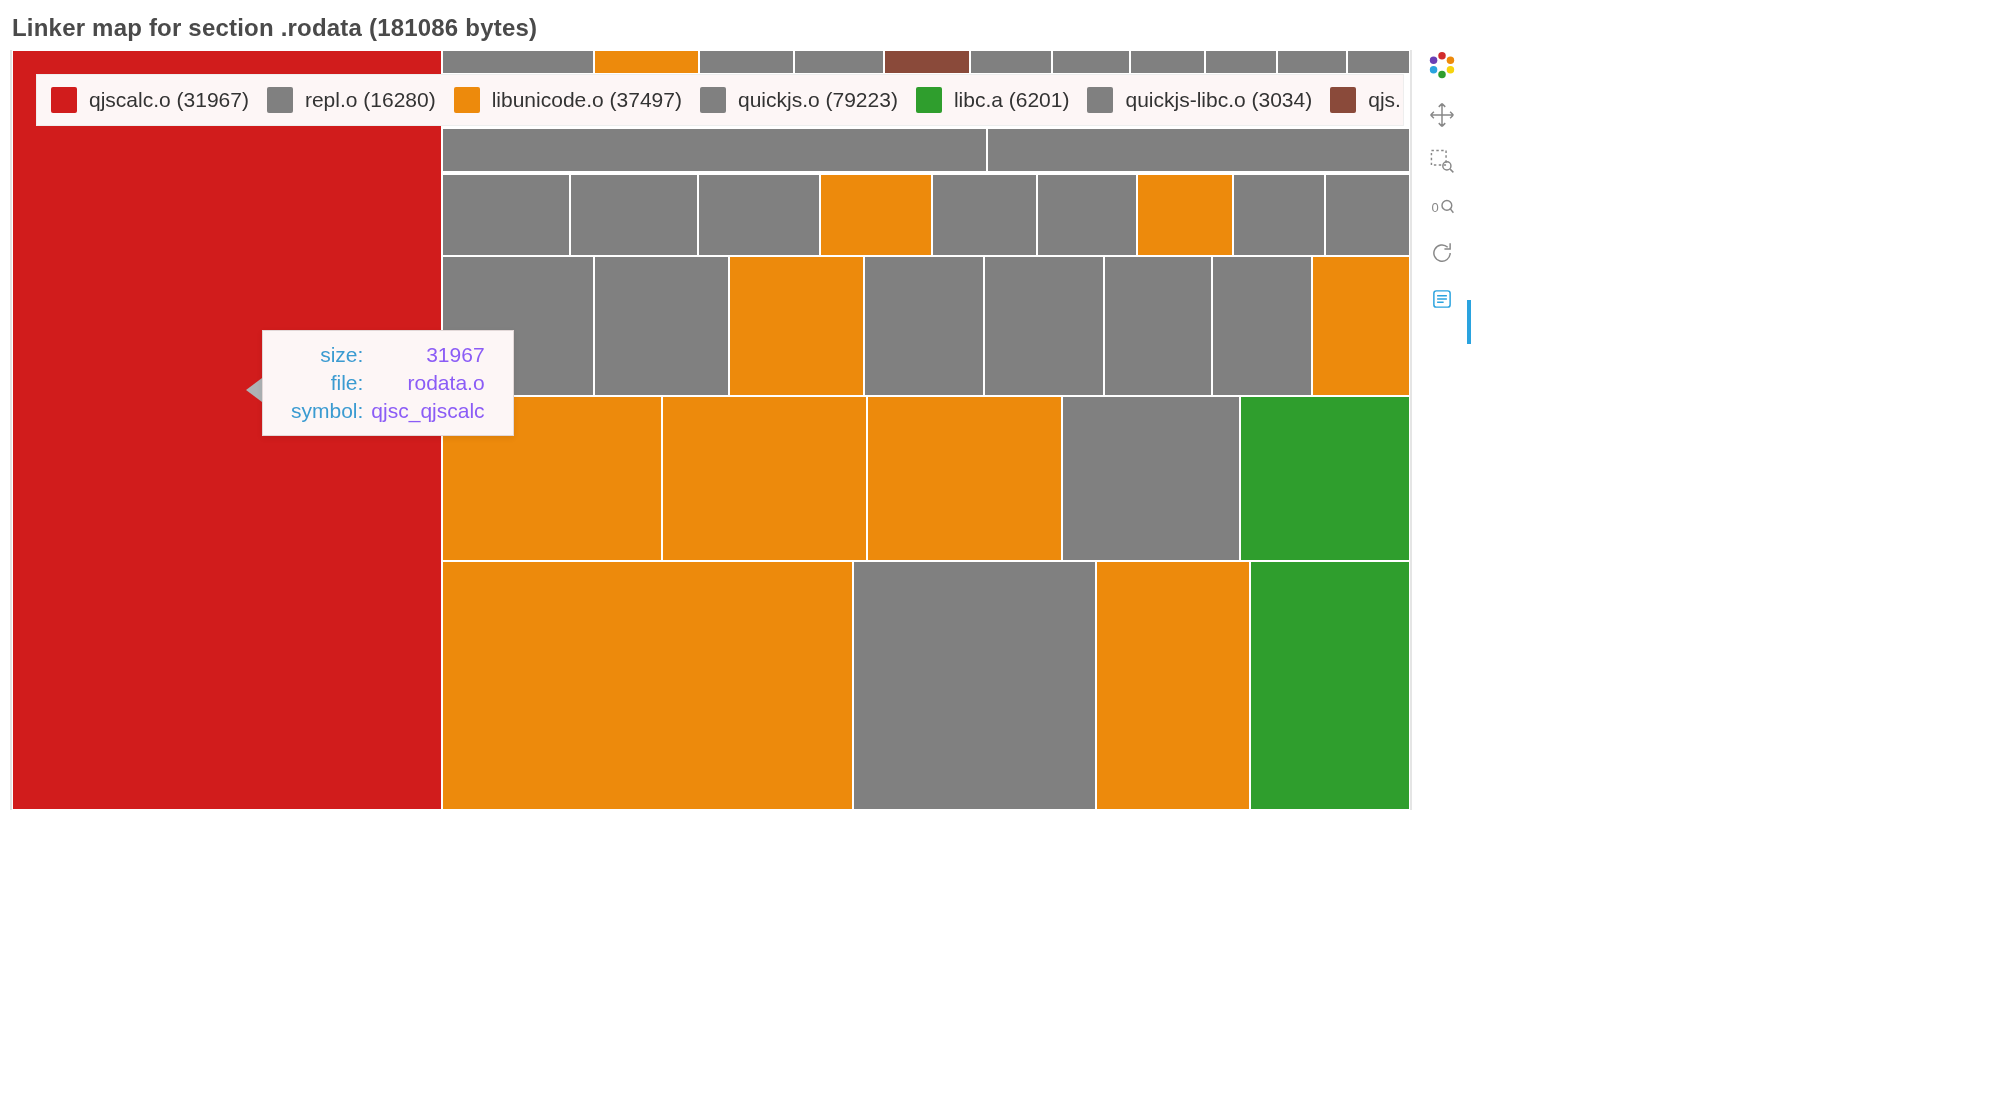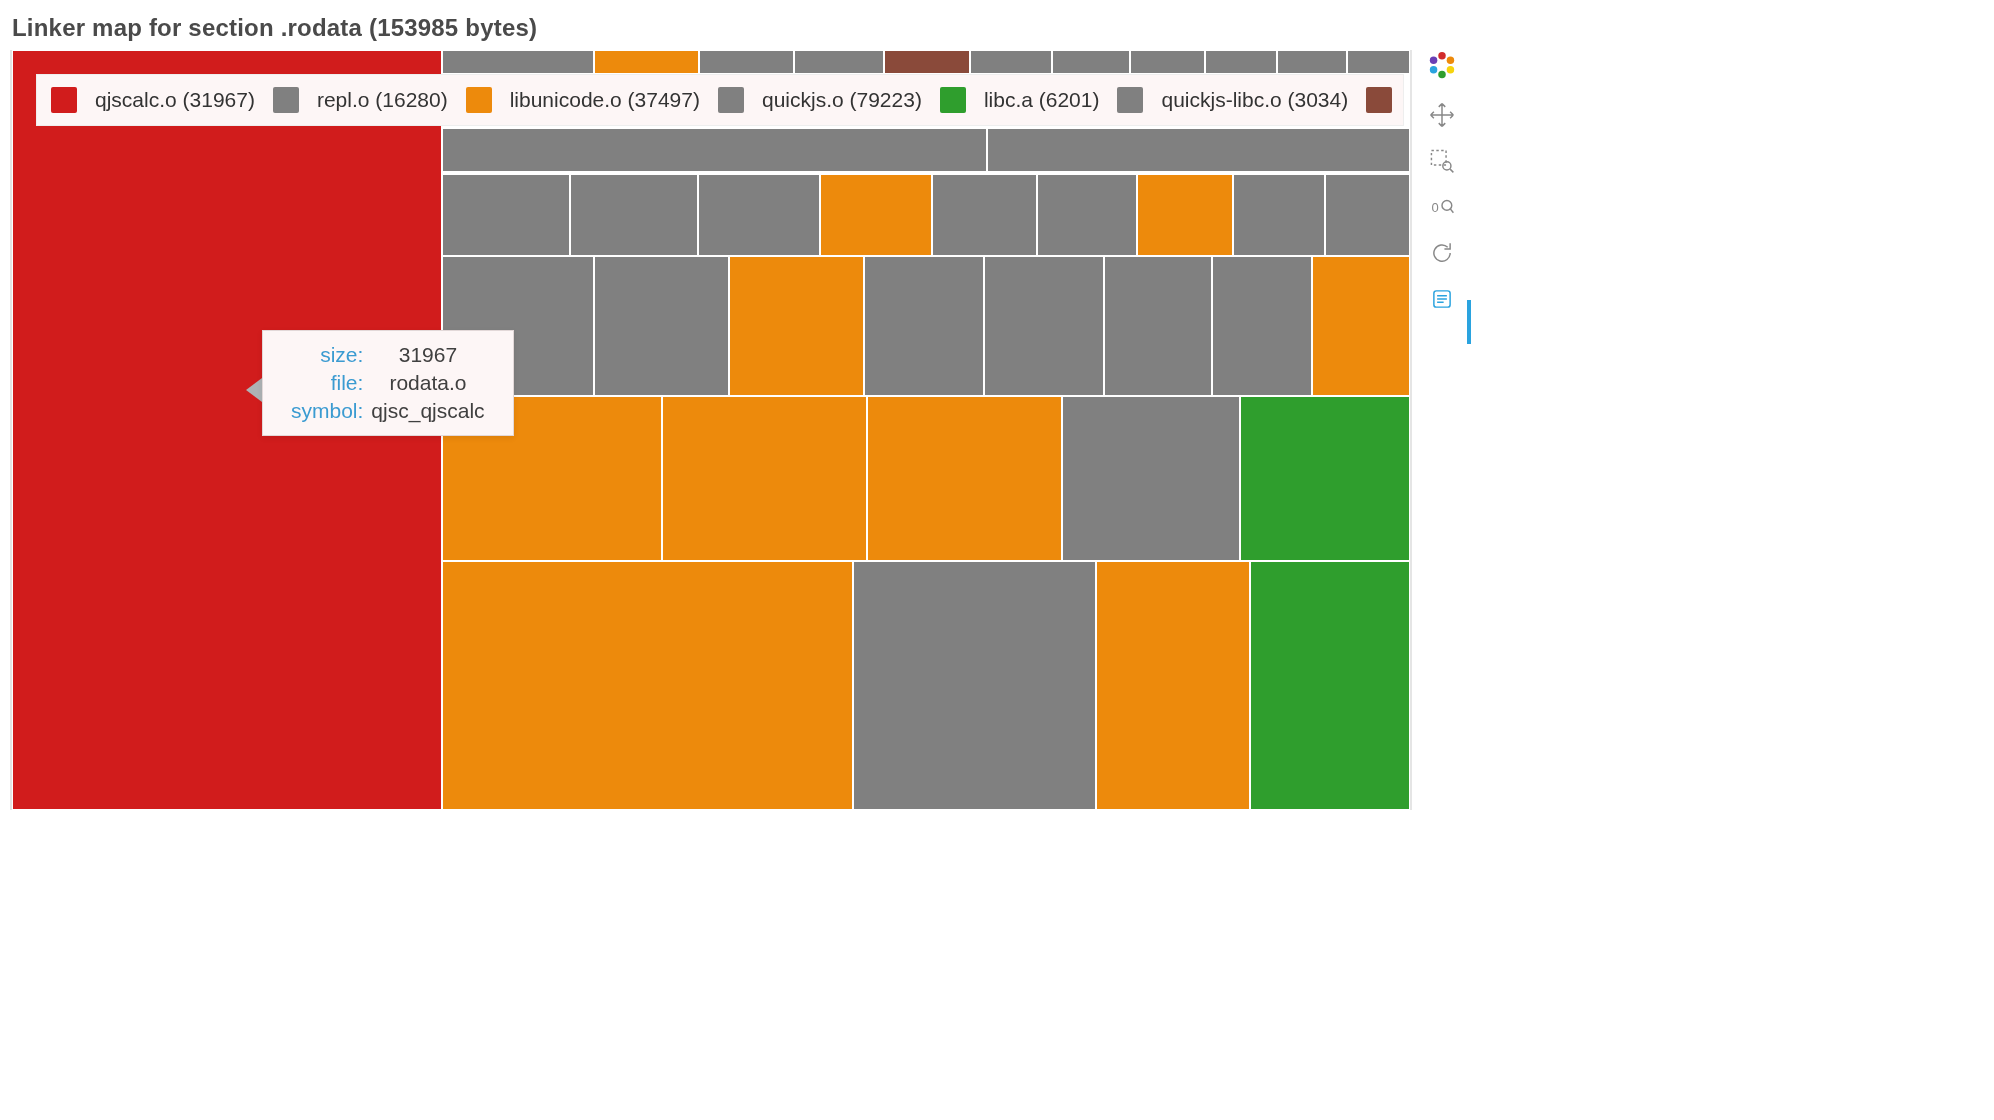--- a/index.html
+++ b/index.html
@@ -2,41 +2,41 @@
 <html><head>
 <meta charset="utf-8">
 <style>
   html,body{margin:0;padding:0;font-family:-apple-system,BlinkMacSystemFont,"Segoe UI",Helvetica,Arial,sans-serif;color:#333;background:#fff;}
   #wrap{position:relative;width:1480px;height:830px;margin:0;}
   #title{position:absolute;left:12px;top:14px;font-size:24px;font-weight:700;color:#4a4a4a;letter-spacing:.2px;}
   #plot-frame{position:absolute;left:10px;top:50px;width:1402px;height:760px;border-left:2px solid #e5e5e5;border-right:2px solid #e5e5e5;border-bottom:2px solid #e5e5e5;box-sizing:border-box;}
   #plot{position:absolute;left:0;top:0;width:100%;height:100%;}
   .cell{position:absolute;box-sizing:border-box;border:1px solid #fff;}
   .legend-bar{position:absolute;left:24px;top:24px;width:1368px;height:52px;background:#fdf6f6;border:1px solid #eee;display:flex;align-items:center;gap:18px;padding:0 14px;box-sizing:border-box;overflow:hidden;}
-  .legend-item{display:flex;align-items:center;gap:18px;white-space:nowrap;}
+  .legend-item{display:flex;align-items:center;gap:12px;white-space:nowrap;}
   .swatch{width:26px;height:26px;border-radius:2px;}
   .legend-label{font-size:21px;color:#333;}
   #tooltip{position:absolute;background:#fdf6f6;border:1px solid #e2d8d8;box-shadow:0 2px 6px rgba(0,0,0,.08);padding:10px 24px;min-width:180px;}
   #tooltip table{border-collapse:collapse;}
   #tooltip td{font-size:21px;padding:2px 4px;vertical-align:baseline;}
   #tooltip td.k{text-align:right;color:#3b9bd1;font-weight:400;}
-  #tooltip td.v{text-align:center;color:#404040;}
+  #tooltip td.v{text-align:right;color:#8b5cf6;}
   #tooltip-arrow{position:absolute;width:0;height:0;border-top:12px solid transparent;border-bottom:12px solid transparent;border-right:16px solid #aeb3b5;}
   #toolbar{position:absolute;right:18px;top:50px;width:40px;display:flex;flex-direction:column;align-items:center;gap:16px;}
   .tool{width:30px;height:30px;display:flex;align-items:center;justify-content:center;cursor:pointer;color:#888;}
   .tool svg{width:26px;height:26px;stroke:#888;fill:none;stroke-width:1.8;}
   .tool.active svg{stroke:#2aa3df;}
   #hover-active{position:absolute;right:9px;top:300px;width:4px;height:44px;background:#2aa3df;}
   #bokeh-logo svg{width:30px;height:30px;}
 </style>
 </head>
 <body>
 
 <div id="wrap">
-  <div id="title">Linker map for section .rodata (153985 bytes)</div>
+  <div id="title">Linker map for section .rodata (181086 bytes)</div>
 
   <div id="plot-frame">
     <div id="plot">
         <div class="cell" style="left: 0px; top: 0px; width: 430px; height: 760px; background: rgb(209, 28, 28);"></div>
         <div class="cell" style="left: 430px; top: 0px; width: 152px; height: 24px; background: rgb(128, 128, 128);"></div>
         <div class="cell" style="left: 582px; top: 0px; width: 105px; height: 24px; background: rgb(237, 138, 12);"></div>
         <div class="cell" style="left: 687px; top: 0px; width: 95px; height: 24px; background: rgb(128, 128, 128);"></div>
         <div class="cell" style="left: 782px; top: 0px; width: 90px; height: 24px; background: rgb(128, 128, 128);"></div>
         <div class="cell" style="left: 872px; top: 0px; width: 86px; height: 24px; background: rgb(138, 74, 58);"></div>
         <div class="cell" style="left: 958px; top: 0px; width: 82px; height: 24px; background: rgb(128, 128, 128);"></div>

